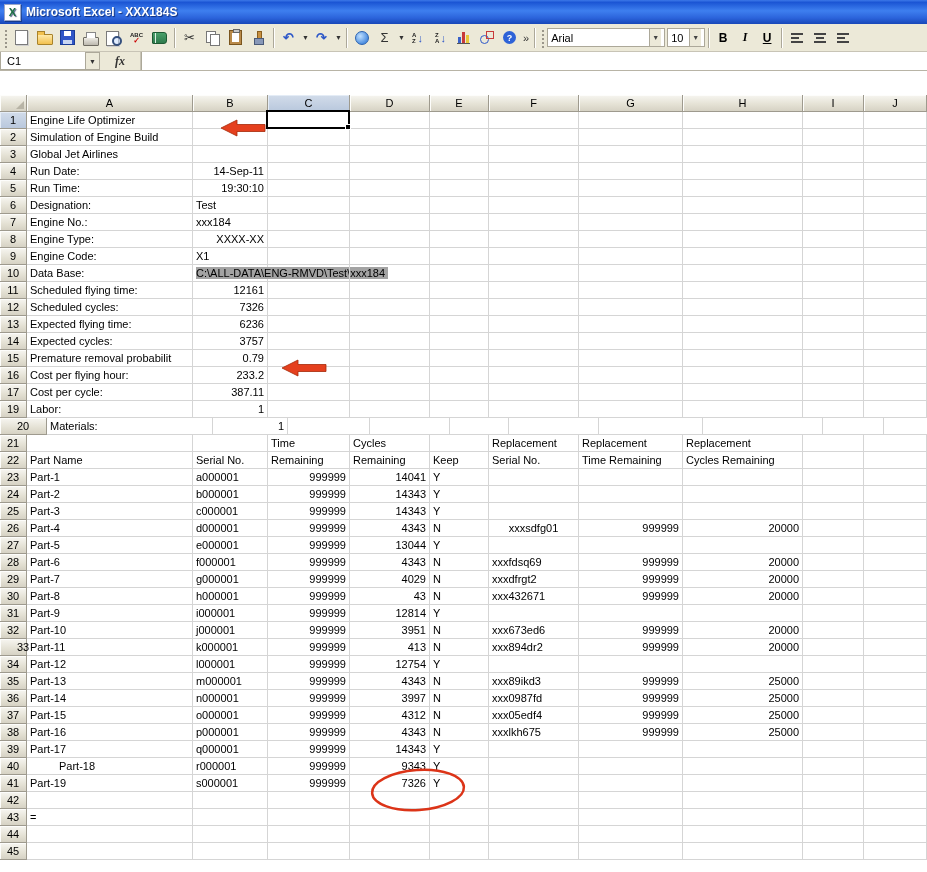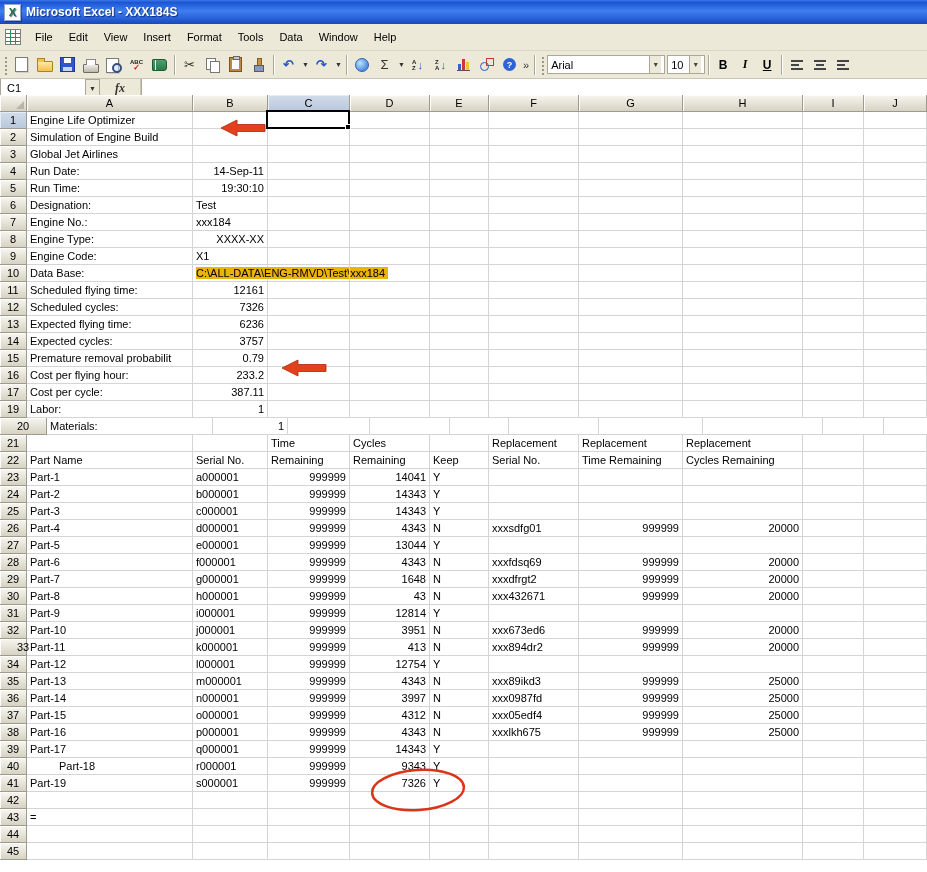--- a/index.html
+++ b/index.html
@@ -89,50 +89,38 @@
   
   .grid-wrap{position:absolute;top:95px;left:0;width:927px;height:777px;overflow:hidden;background:#fff;}
   .g-row{display:flex;height:17px;flex:none;}
   .hcell{background:linear-gradient(180deg,#F7F6F1 0%,#E4E1D4 60%,#D6D2C4 100%);border-right:1px solid #9E9A8E;border-bottom:1px solid #9E9A8E;box-shadow:inset 1px 1px 0 #FDFDFB;font-size:11px;color:#000;display:flex;align-items:center;justify-content:center;box-sizing:border-box;flex:none;}
   .hcell.sel{background:linear-gradient(180deg,#D2DCEA,#B9C8DD);box-shadow:inset 1px 1px 0 #E4ECF6;}
   .corner{position:relative;}
   .corner::after{content:"";position:absolute;right:2px;bottom:2px;border-left:8px solid transparent;border-bottom:8px solid #B8B4A6;}
   .cell{flex:none;font-size:11px;line-height:16px;padding:0 3px;white-space:nowrap;overflow:hidden;border-right:1px solid #D5D5D5;border-bottom:1px solid #D5D5D5;box-sizing:border-box;color:#000;}
   .a-r{text-align:right;}
   .ovf{overflow:visible;}
-  .ovf span{background:#eab308;padding-right:3px;}
+  .ovf span{background:#a3a3a3;padding-right:3px;}
 
   
   .sel-outline{position:absolute;left:266px;top:15px;width:84px;height:19px;border:2px solid #000;box-sizing:border-box;pointer-events:none;}
   .fill-handle{position:absolute;right:-3px;bottom:-3px;width:4px;height:4px;background:#000;border:1px solid #fff;}
 
   .annot{position:absolute;pointer-events:none;}
 </style>
 </head>
 <body>
 
 <div class="window">
 
   <div class="titlebar">
     <span class="app-icon">X</span>
     <span>Microsoft Excel - XXX184S</span>
   </div>
 
-  <div class="menubar">
-    <span class="wb-icon"></span>
-    <span class="menu-item">File</span>
-    <span class="menu-item">Edit</span>
-    <span class="menu-item">View</span>
-    <span class="menu-item">Insert</span>
-    <span class="menu-item">Format</span>
-    <span class="menu-item">Tools</span>
-    <span class="menu-item">Data</span>
-    <span class="menu-item">Window</span>
-    <span class="menu-item">Help</span>
-  </div>
 
   <div class="toolbar">
     <span class="grip"></span>
     <span class="tbi">
         <span class="pg"></span>
       </span>
     <span class="tbi">
         <span class="fold"></span>
       </span>
     <span class="tbi">
@@ -586,21 +574,21 @@
           <div class="cell" style="width: 61px;"></div>
           <div class="cell" style="width: 63px;"></div>
         </div>
         <div class="g-row">
           <div class="hcell rowh" style="width: 27px;">26</div>
           <div class="cell" style="width: 166px;"><span>Part-4</span></div>
           <div class="cell" style="width: 75px;"><span>d000001</span></div>
           <div class="cell a-r" style="width: 82px;"><span>999999</span></div>
           <div class="cell a-r" style="width: 80px;"><span>4343</span></div>
           <div class="cell" style="width: 59px;"><span>N</span></div>
-          <div class="cell" style="width: 90px;"><span>xxxsdfg01</span></div>
+          <div class="cell" style="width: 90px; text-align: center;"><span>xxxsdfg01</span></div>
           <div class="cell a-r" style="width: 104px;"><span>999999</span></div>
           <div class="cell a-r" style="width: 120px;"><span>20000</span></div>
           <div class="cell" style="width: 61px;"></div>
           <div class="cell" style="width: 63px;"></div>
         </div>
         <div class="g-row">
           <div class="hcell rowh" style="width: 27px;">27</div>
           <div class="cell" style="width: 166px;"><span>Part-5</span></div>
           <div class="cell" style="width: 75px;"><span>e000001</span></div>
           <div class="cell a-r" style="width: 82px;"><span>999999</span></div>
@@ -623,21 +611,21 @@
           <div class="cell a-r" style="width: 104px;"><span>999999</span></div>
           <div class="cell a-r" style="width: 120px;"><span>20000</span></div>
           <div class="cell" style="width: 61px;"></div>
           <div class="cell" style="width: 63px;"></div>
         </div>
         <div class="g-row">
           <div class="hcell rowh" style="width: 27px;">29</div>
           <div class="cell" style="width: 166px;"><span>Part-7</span></div>
           <div class="cell" style="width: 75px;"><span>g000001</span></div>
           <div class="cell a-r" style="width: 82px;"><span>999999</span></div>
-          <div class="cell a-r" style="width: 80px;"><span>1648</span></div>
+          <div class="cell a-r" style="width: 80px;"><span>4029</span></div>
           <div class="cell" style="width: 59px;"><span>N</span></div>
           <div class="cell" style="width: 90px;"><span>xxxdfrgt2</span></div>
           <div class="cell a-r" style="width: 104px;"><span>999999</span></div>
           <div class="cell a-r" style="width: 120px;"><span>20000</span></div>
           <div class="cell" style="width: 61px;"></div>
           <div class="cell" style="width: 63px;"></div>
         </div>
         <div class="g-row">
           <div class="hcell rowh" style="width: 27px;">30</div>
           <div class="cell" style="width: 166px;"><span>Part-8</span></div>

